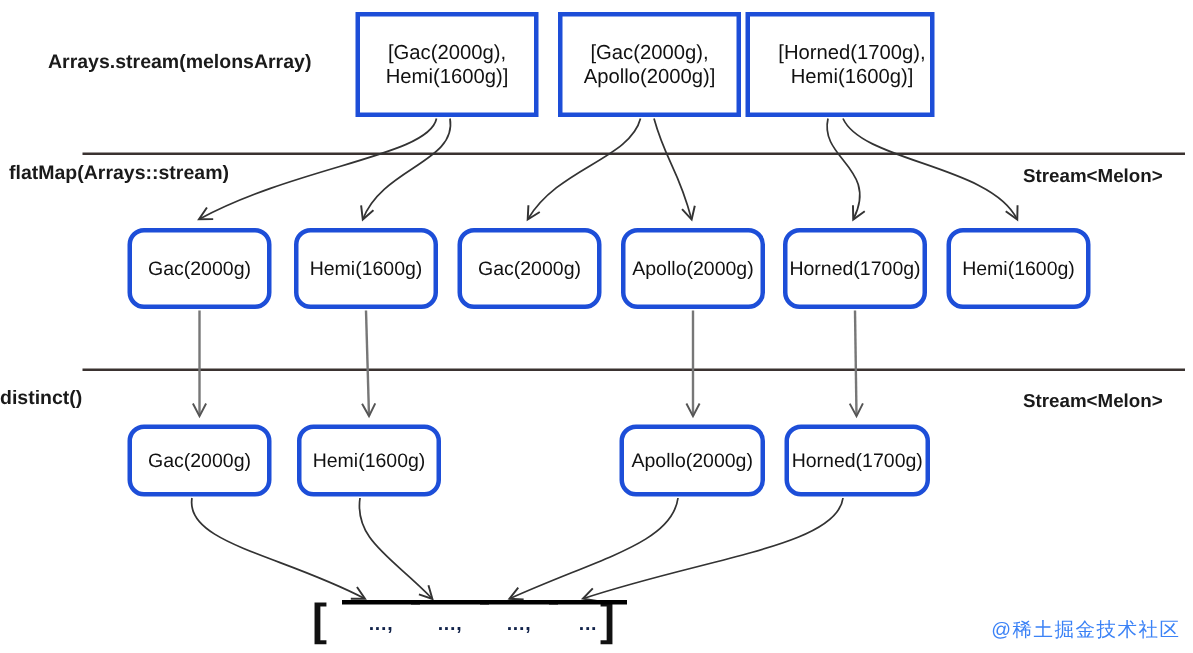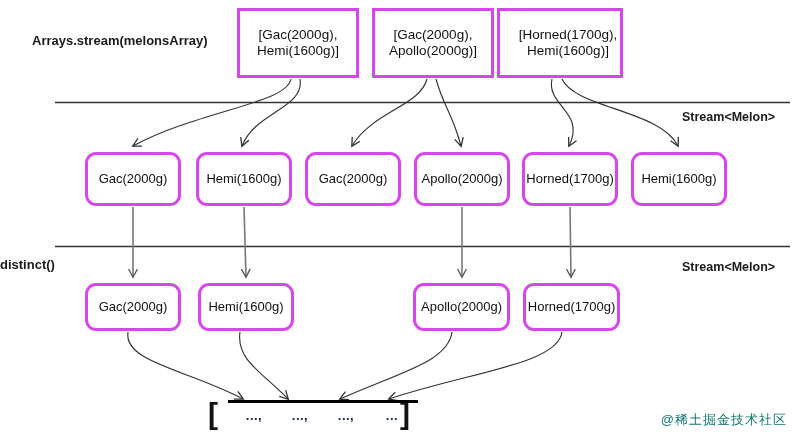--- a/index.html
+++ b/index.html
@@ -11,21 +11,21 @@
     position:relative;
   }
   #stage{position:absolute;left:0;top:0;width:795px;height:435px;}
 
   .svg-layer{position:absolute;left:0;top:0;width:795px;height:435px;pointer-events:none;}
 
   .node{
     position:absolute;
     box-sizing:border-box;
     background:#ffffff;
-    border:3px solid #d946ef;
+    border:3px solid #1d4ed8;
     display:flex;
     align-items:center;
     justify-content:center;
     text-align:center;
     color:#111111;
     line-height:1.22;
     white-space:pre-line;
   }
   .node.array-node{font-size:13.5px;}
   .node.melon-node{font-size:13px;border-radius:11px;}
@@ -67,21 +67,21 @@
     color:#12234a;
     font-weight:bold;
     margin-top:5px;
     letter-spacing:0.5px;
   }
 
   .watermark{
     position:absolute;
     right:8px;bottom:6px;
     font-size:13px;
-    color:#0f766e;
+    color:#3b82f6;
     letter-spacing:1px;
     white-space:nowrap;
   }
 </style>
 </head>
 <body>
 
 <div id="stage">
 
   <svg class="svg-layer" viewBox="0 0 795 435">
@@ -115,20 +115,21 @@
 
     <g fill="none" stroke="#333" stroke-width="1.15">
       <path d="M128,332 C123,362 188,370 243,399" marker-end="url(#ah)"></path>
       <path d="M240,332 C236,360 262,372 288,399" marker-end="url(#ah)"></path>
       <path d="M452,332 C448,362 400,372 340,399" marker-end="url(#ah)"></path>
       <path d="M562,332 C558,364 470,372 389,399" marker-end="url(#ah)"></path>
     </g>
   </svg>
 
   <div class="stage-label" style="left:32px;top:33px;">Arrays.stream(melonsArray)</div>
+  <div class="stage-label" style="left:6px;top:107px;">flatMap(Arrays::stream)</div>
   <div class="stage-label" style="left:0;top:257px;">distinct()</div>
 
   <div class="type-label" style="left:682px;top:110px;">Stream&lt;Melon&gt;</div>
   <div class="type-label" style="left:682px;top:260px;">Stream&lt;Melon&gt;</div>
 
   <div class="node array-node" style="left:237px;top:8px;width:122px;height:70px;">[Gac(2000g),
 Hemi(1600g)]</div>
   <div class="node array-node" style="left:372px;top:8px;width:122px;height:70px;">[Gac(2000g),
 Apollo(2000g)]</div>
   <div class="node array-node" style="left:497px;top:8px;width:126px;height:70px;padding-left:16px;">[Horned(1700g),

